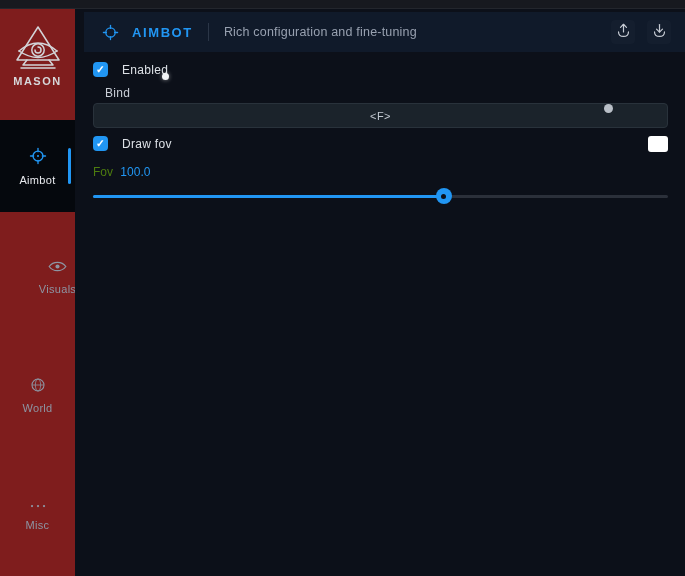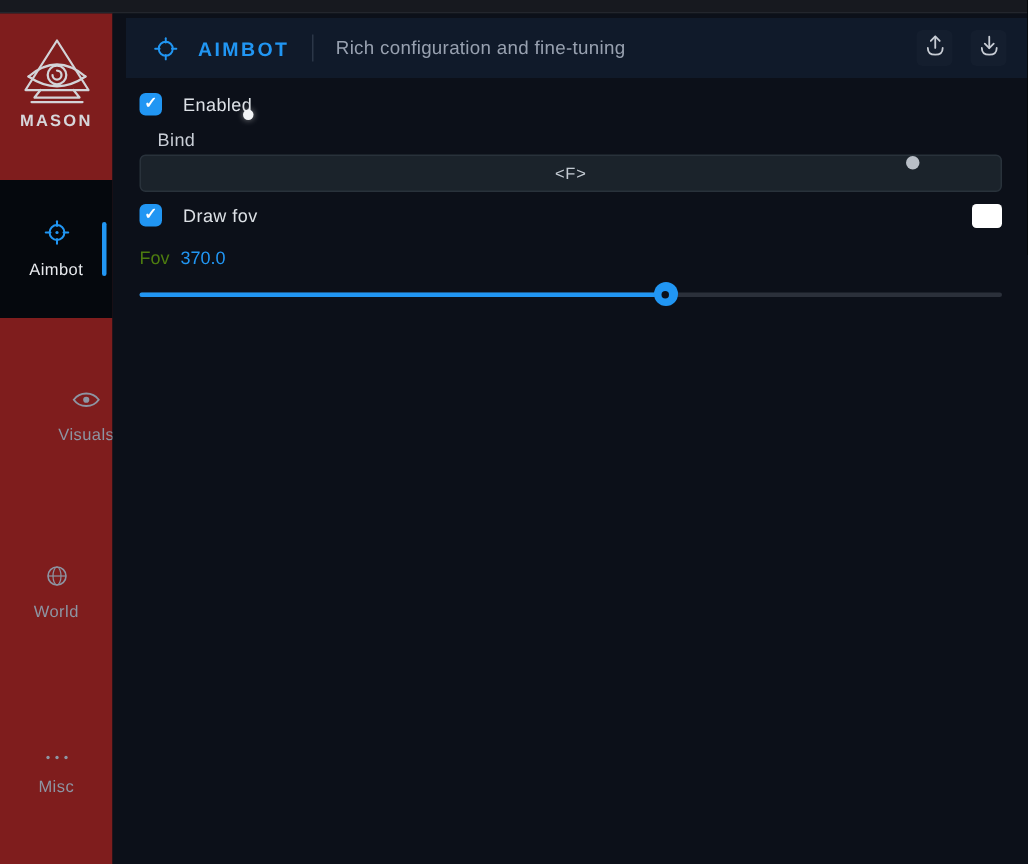--- a/index.html
+++ b/index.html
@@ -182,21 +182,21 @@
     </div>
 
     <div class="row-check" style="left:18px; top:127px;text-align:center;">
       <span class="checkbox checked"></span>
       <span class="check-label">Draw fov</span>
     </div>
     <span class="color-swatch" style="background: rgb(255, 255, 255);"></span>
 
     <div class="fov-label-row">
       <span class="fov-name">Fov</span>
-      <span class="fov-value">370.0</span>
+      <span class="fov-value">100.0</span>
     </div>
     <div class="slider">
       <span class="slider-track"></span>
       <span class="slider-fill" style="width: 61%;"></span>
       <span class="slider-thumb" style="left: 61%;"></span>
     </div>
 
   </main>
 
   <span class="dot dot-white"></span>

